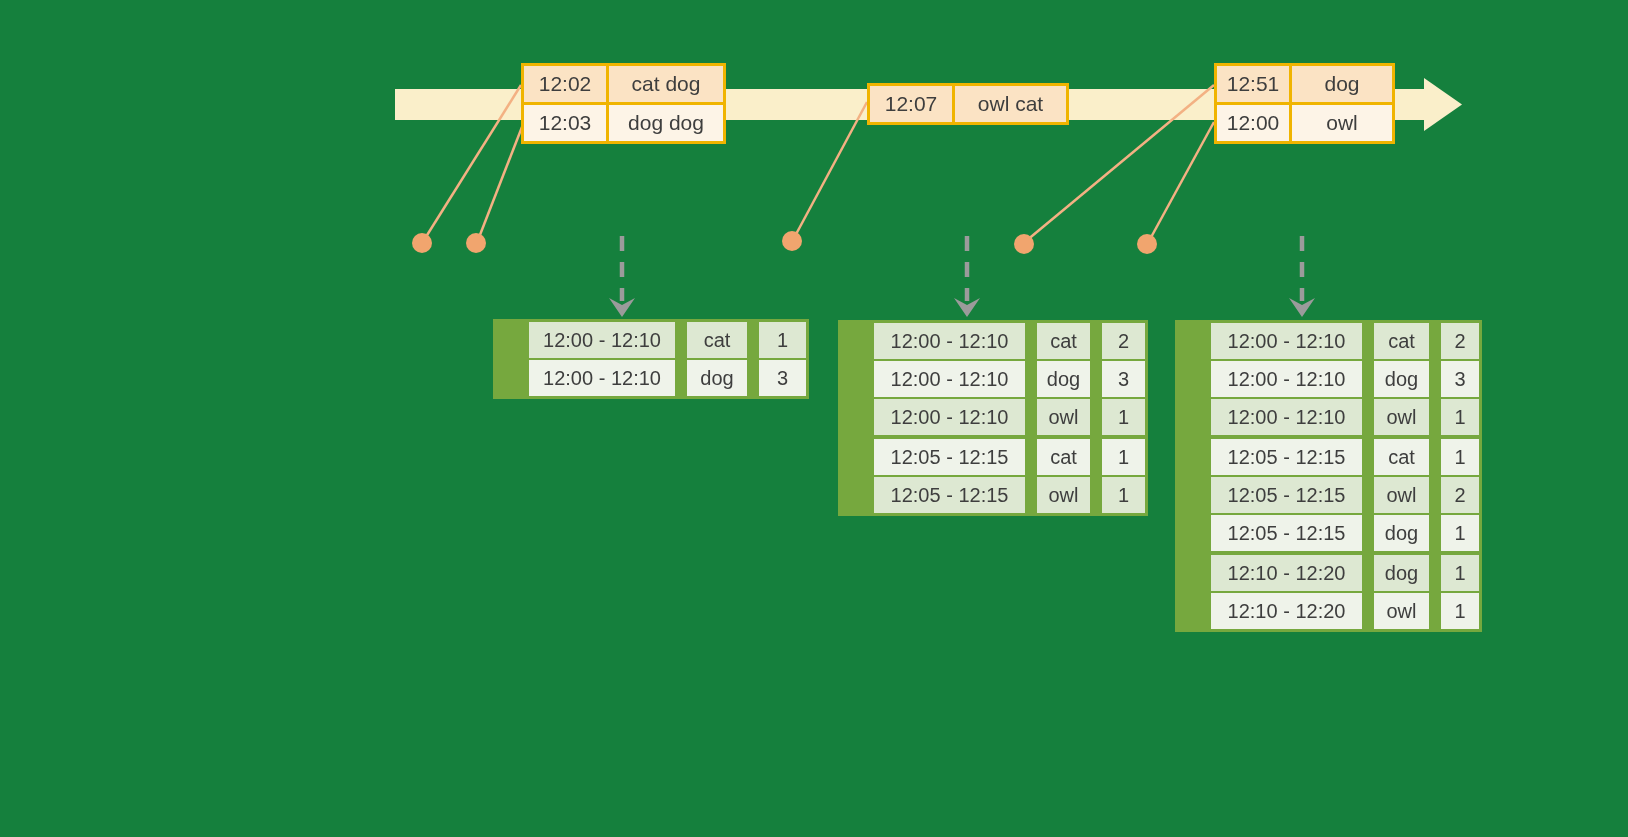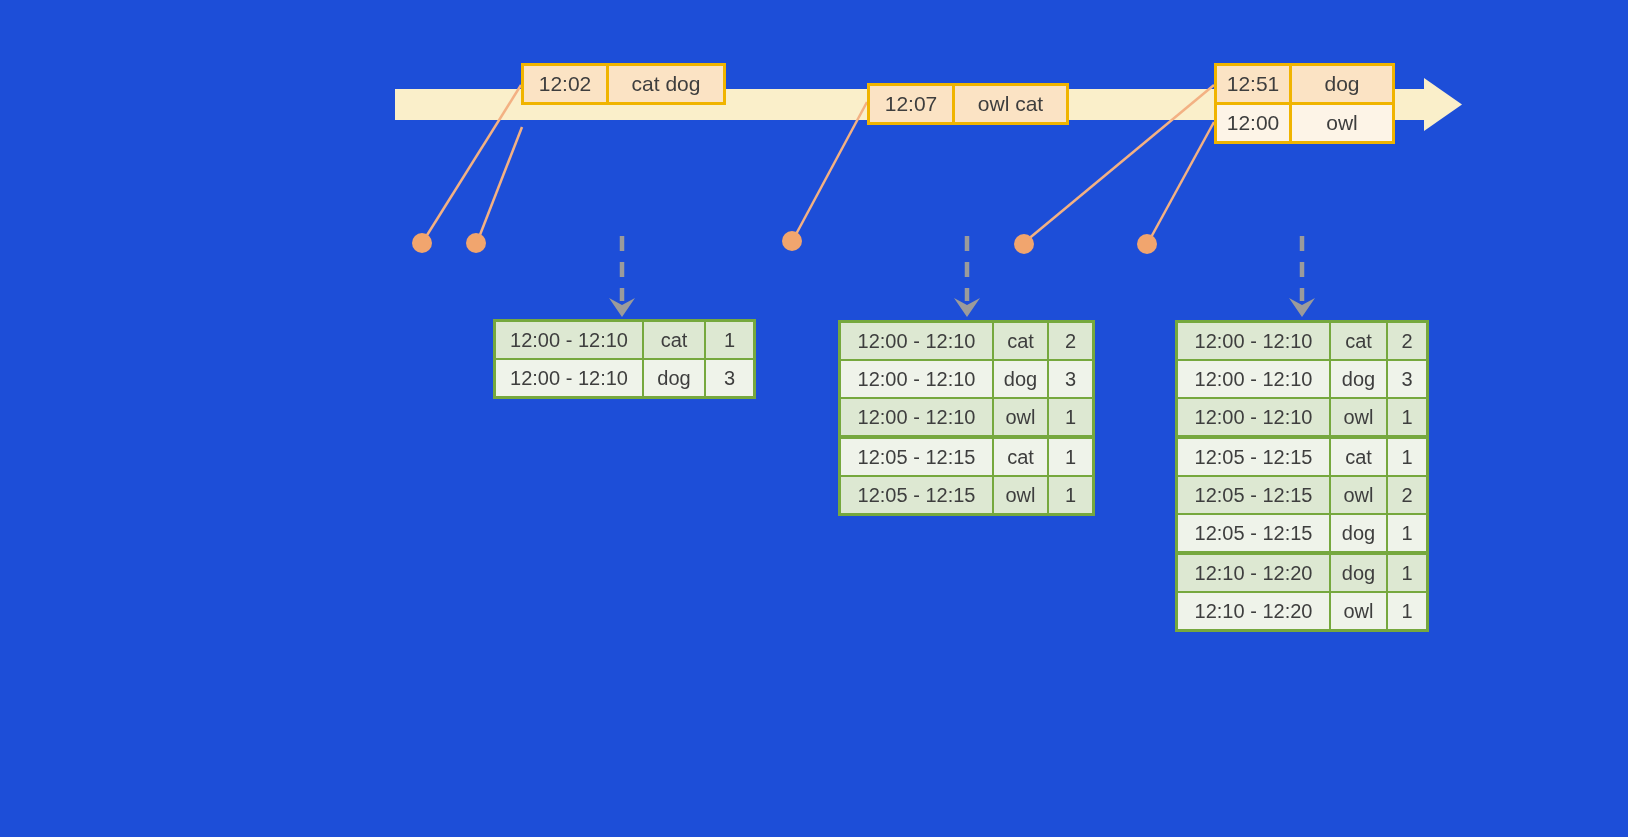--- a/index.html
+++ b/index.html
@@ -1,20 +1,20 @@
 <!DOCTYPE html>
 <html><head>
 <meta charset="utf-8">
 <style>
   html, body { margin: 0; padding: 0; background: #000; }
   #canvas {
     position: relative;
     width: 1628px;
     height: 837px;
-    background: #1d4ed8;
+    background: #15803d;
     overflow: hidden;
     font-family: "Liberation Sans", "DejaVu Sans", sans-serif;
   }
   #overlay { position: absolute; left: 0; top: 0; pointer-events: none; }
 
   
   .dtable { position: absolute; display: flex; flex-direction: column; padding: 3px; box-sizing: content-box; }
   .trow   { display: grid; }
   .tcell  { height: 36px; line-height: 36px; text-align: center; color: #3E3E3E; overflow: hidden; white-space: nowrap; }
 
@@ -26,21 +26,21 @@
   .etable .trow.light .tcell { background: #FDF4E7; }
   #etable1 { left: 521px; top: 63px; }
   #etable1 .trow { grid-template-columns: 82px 114px; }
   #etable2 { left: 867px; top: 83px; }
   #etable2 .trow { grid-template-columns: 82px 111px; }
   #etable3 { left: 1214px; top: 63px; }
   #etable3 .trow { grid-template-columns: 72px 100px; }
 
   
   .gtable { background: #76A83E; row-gap: 2px; }
-  .gtable .trow { column-gap: 2px; }
+  .gtable .trow { column-gap: 12px; margin-left: 33px; }
   .gtable .tcell { font-size: 20px; }
   .gtable .trow.dark  .tcell { background: #DDE8D2; }
   .gtable .trow.light .tcell { background: #EFF3EA; }
   .gtable .trow.group-start { margin-top: 2px; }
   #gtable1 { left: 493px; top: 319px; }
   #gtable1 .trow { grid-template-columns: 146px 60px 47px; }
   #gtable2 { left: 838px; top: 320px; }
   #gtable2 .trow { grid-template-columns: 151px 53px 43px; }
   #gtable3 { left: 1175px; top: 320px; }
   #gtable3 .trow { grid-template-columns: 151px 55px 38px; }
@@ -80,20 +80,24 @@
       <polygon points="609,298 622,317 635,298 622,305"></polygon>
       <polygon points="954,298 967,317 980,298 967,305"></polygon>
       <polygon points="1289,298 1302,317 1315,298 1302,305"></polygon>
     </g>
   </svg>
 
   <div id="etable1" class="dtable etable">
       <div class="trow dark">
         <div class="tcell">12:02</div>
         <div class="tcell">cat dog</div>
+      </div>
+      <div class="trow light">
+        <div class="tcell">12:03</div>
+        <div class="tcell">dog dog</div>
       </div>
     </div>
   <div id="etable2" class="dtable etable">
       <div class="trow dark">
         <div class="tcell">12:07</div>
         <div class="tcell">owl cat</div>
       </div>
     </div>
   <div id="etable3" class="dtable etable">
       <div class="trow dark">

